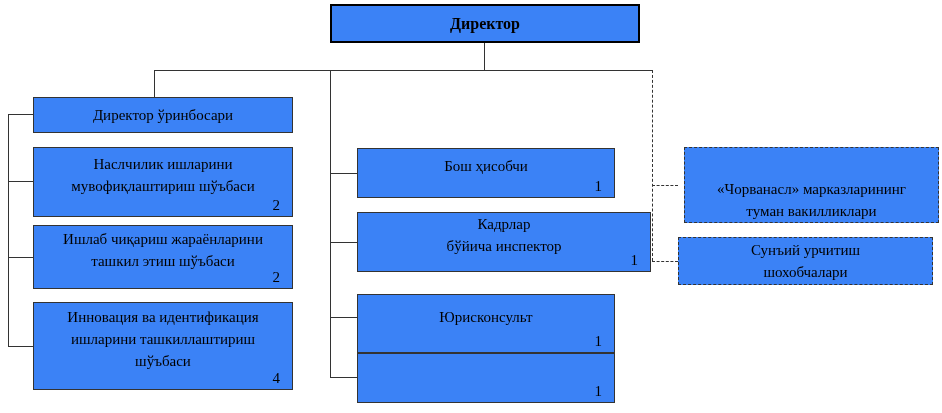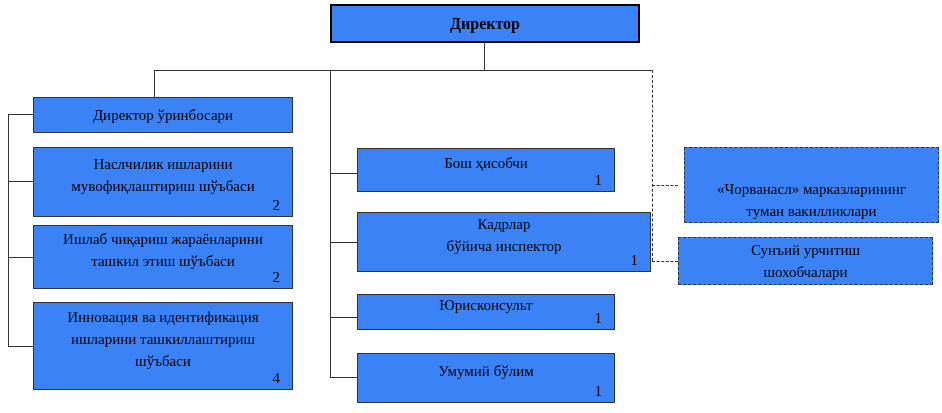--- a/index.html
+++ b/index.html
@@ -87,38 +87,37 @@
     <span class="count">2</span>
   </div>
 
   <div class="box has-count" style="left:33px;top:302px;width:260px;height:88px;">
     <span class="lbl">Инновация ва идентификация
 ишларини ташкиллаштириш
 шўъбаси</span>
     <span class="count">4</span>
   </div>
 
-  <div class="box has-count" style="left:357px;top:148px;width:258px;height:44px;">
+  <div class="box has-count" style="left:357px;top:148px;width:258px;height:50px;">
     <span class="lbl">Бош ҳисобчи</span>
     <span class="count">1</span>
   </div>
 
   <div class="box has-count" style="left:357px;top:212px;width:294px;height:60px;">
     <span class="lbl">Кадрлар
 бўйича инспектор</span>
     <span class="count">1</span>
   </div>
 
-  <div class="box has-count" style="left:357px;top:294px;width:258px;height:36px;">
+  <div class="box has-count" style="left:357px;top:294px;width:258px;height:59px;">
     <span class="lbl">Юрисконсульт</span>
     <span class="count">1</span>
   </div>
 
   <div class="box has-count" style="left:357px;top:353px;width:258px;height:50px;">
-    <span class="lbl">Умумий бўлим</span>
     <span class="count">1</span>
   </div>
 
   <div class="box dashed top-align" style="left:678px;top:147px;width:255px;height:76px;">
     <span class="lbl">«Чорванасл» марказларининг
 туман вакилликлари</span>
   </div>
 
   <div class="box dashed" style="left:678px;top:237px;width:255px;height:48px;">
     <span class="lbl">Сунъий урчитиш

